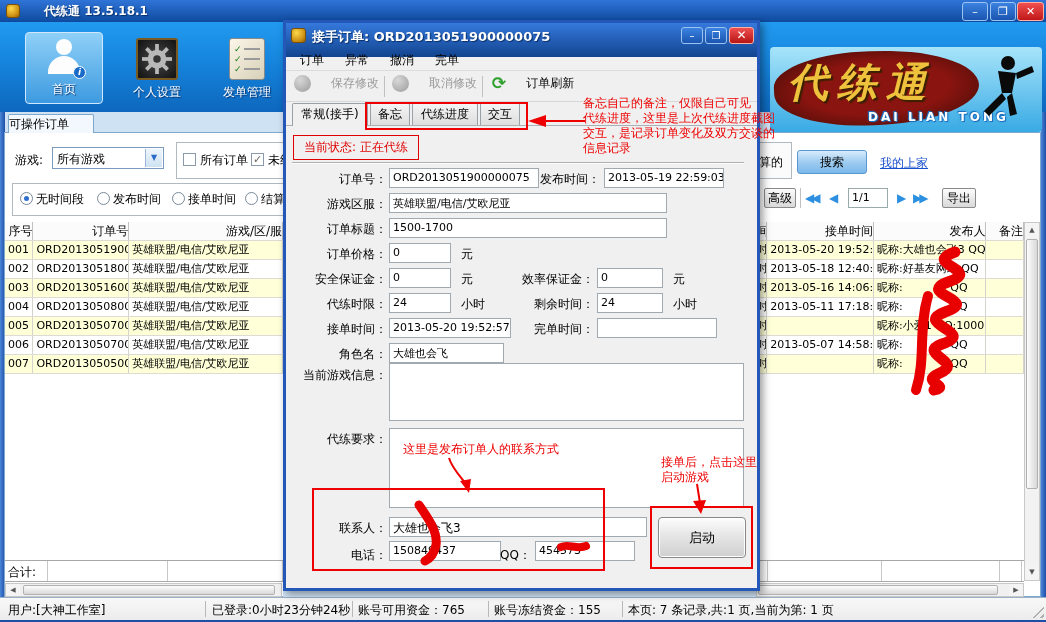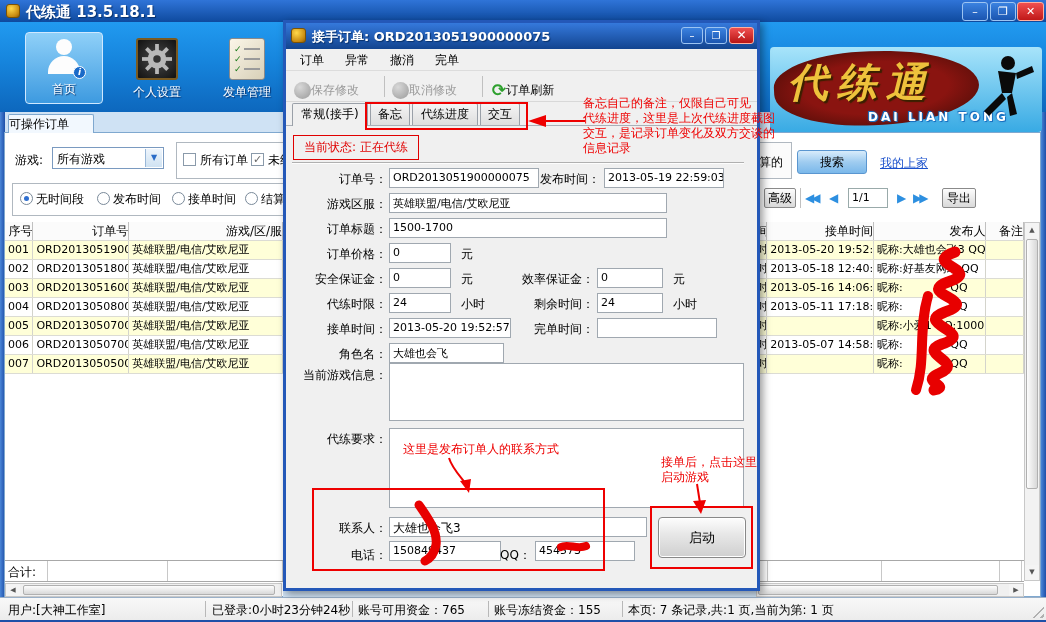--- a/index.html
+++ b/index.html
@@ -4,21 +4,21 @@
 <style>
   * { margin:0; padding:0; box-sizing:border-box; }
   body { font-family:"DejaVu Sans","Liberation Sans",sans-serif; background:#888; }
   #screen { position:relative; width:1046px; height:622px; overflow:hidden; background:#cfe2f4; font-size:12px; color:#000; }
 
   
   #titlebar { position:absolute; left:0; top:0; width:1046px; height:22px;
     background:linear-gradient(180deg,#2f74d8,#0e4a9e); color:#fff; z-index:2; }
   #titlebar .appicon { position:absolute; left:6px; top:4px; width:14px; height:14px; border-radius:3px;
     background:radial-gradient(circle at 35% 30%,#ffd84a,#c88a10 70%,#8a5a08); border:1px solid #7a5206; }
-  #titlebar .ttext { position:absolute; left:26px; top:3px; font-size:15px; font-weight:bold; text-shadow:1px 1px 1px #08306a; }
+  #titlebar .ttext { position:absolute; left:44px; top:3px; font-size:12px; font-weight:bold; text-shadow:1px 1px 1px #08306a; }
   .winbtn { position:absolute; top:2px; height:19px; border-radius:3px; border:1px solid #9cc4f2;
     background:linear-gradient(180deg,#3b82e0,#1a55b0); color:#fff; text-align:center; line-height:17px; font-size:11px; }
   #mw-min { left:962px; width:26px; } #mw-max { left:990px; width:26px; }
   #mw-close { left:1017px; width:27px; background:linear-gradient(180deg,#f05050,#c01818); border-color:#ffb0a0; font-weight:bold; }
 
   #toolbar { position:absolute; left:0; top:22px; width:1046px; height:90px;
     background:linear-gradient(180deg,#219af0 0%,#1684dc 45%,#0d67bd 100%); z-index:1; }
   .navbtn { position:absolute; text-align:center; color:#fff; }
   #nav-home { left:25px; top:10px; width:78px; height:72px; border:1px solid #cfe8ff; border-radius:4px;
     background:linear-gradient(180deg,#8fd0f8,#3d9ae0); }
@@ -109,34 +109,34 @@
     border-top:1px solid #9ab0c8; z-index:3; }
   #statusbar .seg { position:absolute; top:4px; white-space:nowrap; }
   #statusbar .sep { position:absolute; top:3px; width:1px; height:16px; background:#b8b8b8; }
   #bottomedge { position:absolute; left:0; top:620px; width:1046px; height:2px; background:#1e4fa8; z-index:4; }
   #grip { position:absolute; left:1032px; top:604px; width:12px; height:14px; z-index:4;
     background:repeating-linear-gradient(135deg,#b0b0b0 0 2px,transparent 2px 5px); clip-path:polygon(100% 0,100% 100%,0 100%); }
 
   
   #dialog { position:absolute; left:283px; top:20px; width:477px; height:571px; background:#f0f0f0;
     border:3px solid #2458b8; box-shadow:3px 3px 8px rgba(0,0,0,.4); z-index:10; }
-  #dlg-title { position:absolute; left:0; top:0; width:471px; height:26px;
+  #dlg-title { position:absolute; left:0; top:0; width:471px; height:34px;
     background:linear-gradient(180deg,#3579dc,#12448f); color:#fff; }
   #dlg-title .appicon { position:absolute; left:5px; top:5px; width:15px; height:15px; border-radius:3px;
     background:radial-gradient(circle at 35% 30%,#ffd84a,#c88a10 70%,#8a5a08); border:1px solid #7a5206; }
   #dlg-title .ttext { position:absolute; left:26px; top:5px; font-size:13px; font-weight:bold; text-shadow:1px 1px 1px #08306a; }
   .dwinbtn { position:absolute; top:4px; height:17px; border-radius:3px; border:1px solid #9cc4f2;
     background:linear-gradient(180deg,#3b82e0,#1a55b0); color:#fff; text-align:center; line-height:15px; font-size:10px; }
   #dw-min { right:54px; width:22px; } #dw-max { right:30px; width:22px; }
   #dw-close { right:3px; width:25px; background:linear-gradient(180deg,#f05050,#b81414); border-color:#ffb0a0; font-weight:bold; font-size:12px; }
 
   #dlg-menubar { position:absolute; left:0; top:26px; width:471px; height:22px; border-bottom:1px solid #dcdcdc; }
   .menuitem { position:absolute; top:3px; }
   #dlg-toolbar { position:absolute; left:0; top:48px; width:471px; height:31px; border-bottom:1px solid #d8d8d8; }
-  .tbtn { position:absolute; top:4px; height:24px; display:flex; align-items:flex-end; gap:0; }
+  .tbtn { position:absolute; top:4px; height:24px; display:flex; align-items:flex-start; gap:20px; }
   .tbtn.disabled { color:#9a9a9a; }
   .gcirc { width:17px; height:17px; border-radius:50%; background:radial-gradient(circle at 35% 30%,#d8d8d8,#9a9a9a); }
   .refresh-ic { color:#2ea02e; font-size:17px; font-weight:bold; line-height:17px; }
   .tsep { position:absolute; top:5px; width:1px; height:21px; background:#c0c0c0; }
 
   .dtab { position:absolute; top:80px; height:22px; border:1px solid #9aa0a8; border-bottom:none;
     border-radius:2px 2px 0 0; background:linear-gradient(180deg,#f4f4f4,#dedede); text-align:center; line-height:20px; }
   .dtab.active { background:#f0f0f0; height:23px; z-index:2; }
   #tabline { position:absolute; left:0; top:102px; width:471px; height:1px; background:#aab0b8; }
 

